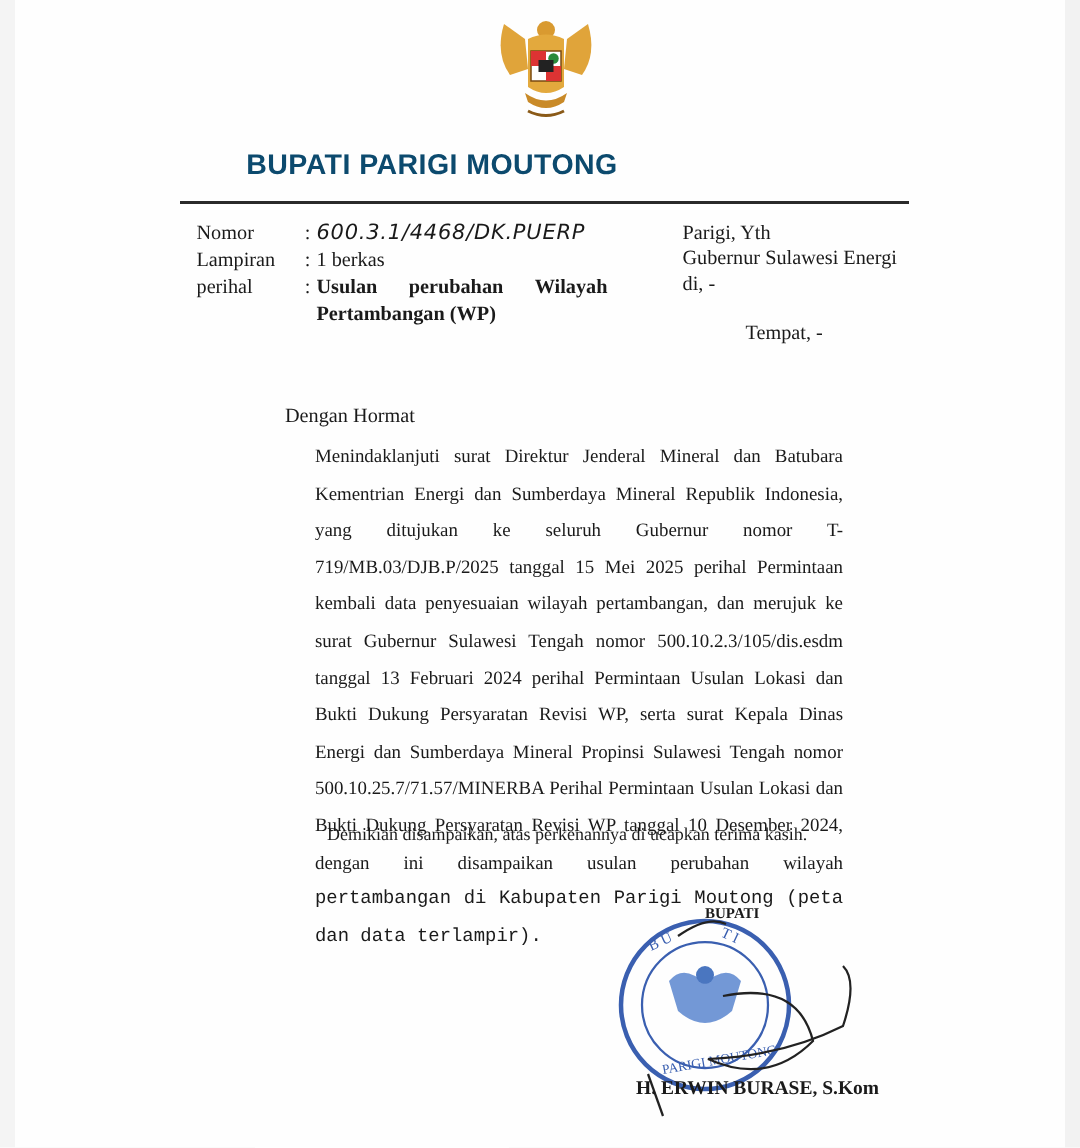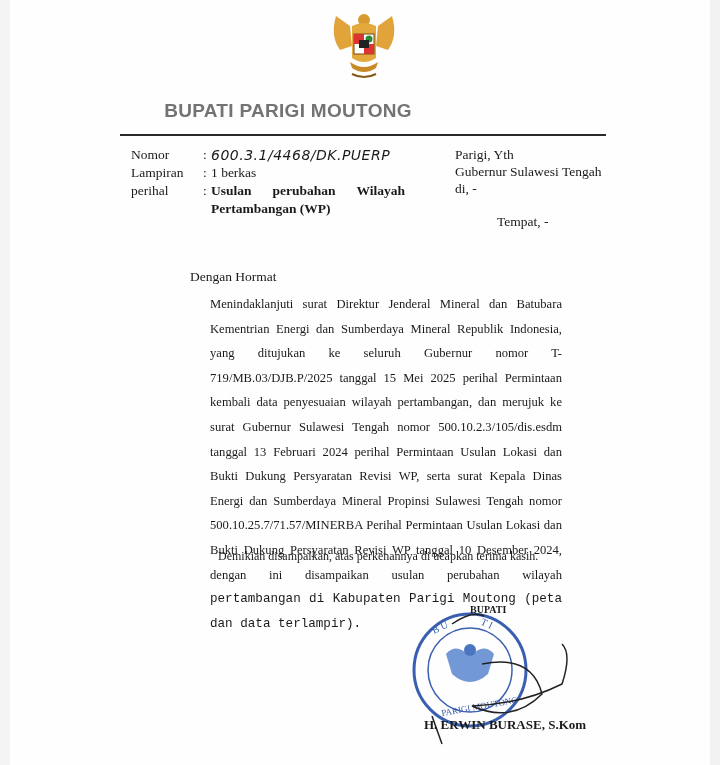--- a/index.html
+++ b/index.html
@@ -16,21 +16,21 @@
       background: #fefefe;
     }
     .emblem {
       position: absolute; left: 326px; top: 6px; width: 76px; height: 78px;
     }
     .title {
       position: absolute; left: 0; width: 576px; top: 100px;
       text-align: center;
       font-family: "Liberation Sans", sans-serif;
       font-weight: bold; font-size: 19px; letter-spacing: 0.3px;
-      color: #737373;
+      color: #0c4a6e;
     }
     .rule {
       position: absolute; left: 120px; top: 134px; width: 486px; height: 2px;
       background: #2a2a2a;
     }
     .meta {
       position: absolute; left: 131px; top: 146px; font-size: 13.5px; line-height: 18px;
     }
     .meta-row { display: flex; }
     .meta-label { width: 68px; }
@@ -117,21 +117,21 @@
   </div>
   <div class="meta-row">
     <span class="meta-label"></span>
     <span class="meta-colon"></span>
     <span class="perihal-val2">Pertambangan (WP)</span>
   </div>
 </div>
 
 <div class="addr">
   <div>Parigi, Yth</div>
-  <div>Gubernur Sulawesi Tengah</div>
+  <div>Gubernur Sulawesi Energi</div>
   <div>di, -</div>
   <div class="tempat">Tempat, -</div>
 </div>
 
 <div class="salam">Dengan Hormat</div>
 
 <div class="body-text">
   <span>Menindaklanjuti surat Direktur Jenderal Mineral dan Batubara Kementrian Energi dan Sumberdaya Mineral Republik Indonesia, yang ditujukan ke seluruh Gubernur nomor T-719/MB.03/DJB.P/2025 tanggal 15 Mei 2025 perihal Permintaan kembali data penyesuaian wilayah pertambangan, dan merujuk ke surat Gubernur Sulawesi Tengah nomor 500.10.2.3/105/dis.esdm tanggal 13 Februari 2024 perihal Permintaan Usulan Lokasi dan Bukti Dukung Persyaratan Revisi WP, serta surat Kepala Dinas Energi dan Sumberdaya Mineral Propinsi Sulawesi Tengah nomor 500.10.25.7/71.57/MINERBA Perihal Permintaan Usulan Lokasi dan Bukti Dukung Persyaratan Revisi WP tanggal 10 Desember 2024, dengan ini disampaikan usulan perubahan wilayah</span>
   <span class="last">pertambangan di Kabupaten Parigi Moutong (peta dan data terlampir).</span>
 </div>

